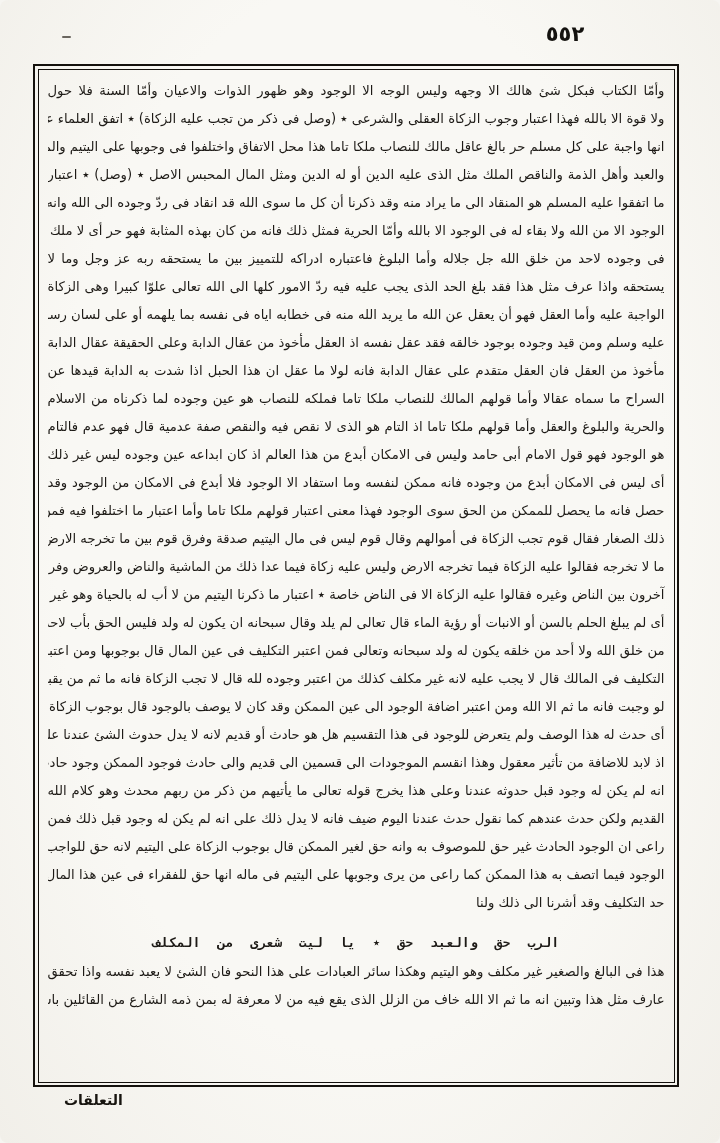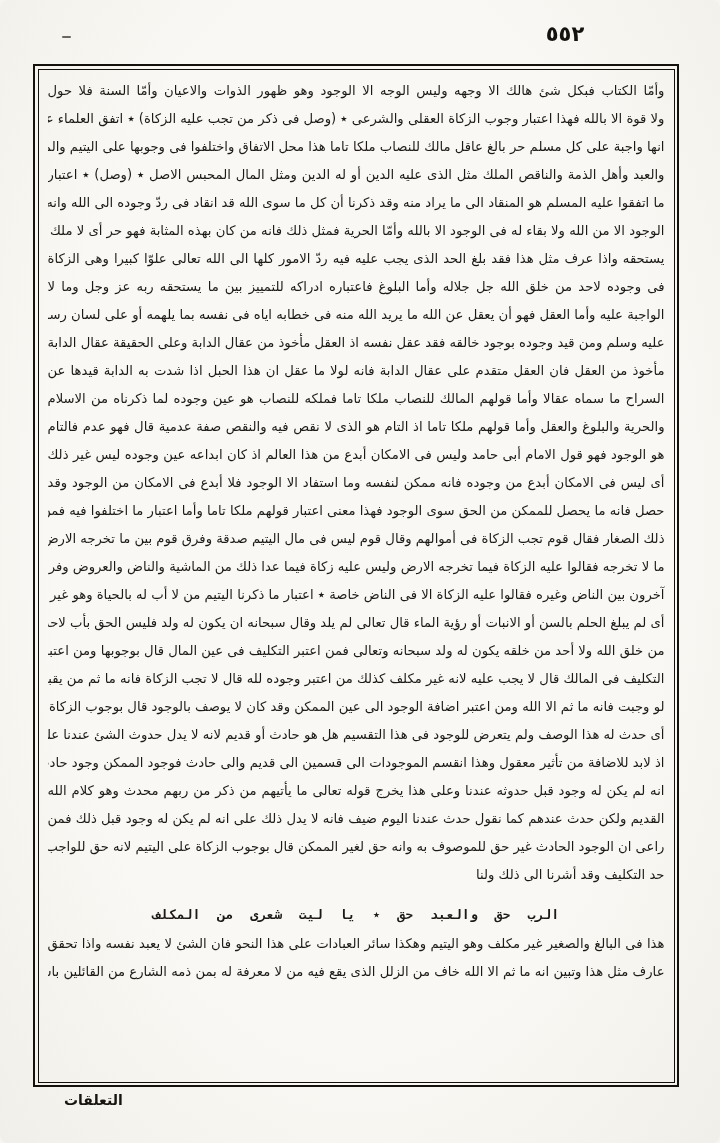--- a/index.html
+++ b/index.html
@@ -88,42 +88,43 @@
 
   <div class="frame-outer">
     <div class="frame-inner">
       <div class="text-block">
           <div class="row justify">وأمّا الكتاب فبكل شئ هالك الا وجهه وليس الوجه الا الوجود وهو ظهور الذوات والاعيان وأمّا السنة فلا حول</div>
           <div class="row justify">ولا قوة الا بالله فهذا اعتبار وجوب الزكاة العقلى والشرعى ٭ (وصل فى ذكر من تجب عليه الزكاة) ٭ اتفق العلماء على</div>
           <div class="row justify">انها واجبة على كل مسلم حر بالغ عاقل مالك للنصاب ملكا تاما هذا محل الاتفاق واختلفوا فى وجوبها على اليتيم والمجنون</div>
           <div class="row justify">والعبد وأهل الذمة والناقص الملك مثل الذى عليه الدين أو له الدين ومثل المال المحبس الاصل ٭ (وصل) ٭ اعتبار</div>
           <div class="row justify">ما اتفقوا عليه المسلم هو المنقاد الى ما يراد منه وقد ذكرنا أن كل ما سوى الله قد انقاد فى ردّ وجوده الى الله وانه ما استفاد</div>
           <div class="row justify">الوجود الا من الله ولا بقاء له فى الوجود الا بالله وأمّا الحرية فمثل ذلك فانه من كان بهذه المثابة فهو حر أى لا ملك عليه</div>
+          <div class="row justify">فى وجوده لاحد من خلق الله جل جلاله وأما البلوغ فاعتباره ادراكه للتمييز بين ما يستحقه ربه عز وجل وما لا</div>
           <div class="row justify">يستحقه واذا عرف مثل هذا فقد بلغ الحد الذى يجب عليه فيه ردّ الامور كلها الى الله تعالى علوّا كبيرا وهى الزكاة</div>
-          <div class="row justify">فى وجوده لاحد من خلق الله جل جلاله وأما البلوغ فاعتباره ادراكه للتمييز بين ما يستحقه ربه عز وجل وما لا</div>
           <div class="row justify">الواجبة عليه وأما العقل فهو أن يعقل عن الله ما يريد الله منه فى خطابه اياه فى نفسه بما يلهمه أو على لسان رسوله صلى الله</div>
           <div class="row justify">عليه وسلم ومن قيد وجوده بوجود خالقه فقد عقل نفسه اذ العقل مأخوذ من عقال الدابة وعلى الحقيقة عقال الدابة</div>
           <div class="row justify">مأخوذ من العقل فان العقل متقدم على عقال الدابة فانه لولا ما عقل ان هذا الحبل اذا شدت به الدابة قيدها عن</div>
           <div class="row justify">السراح ما سماه عقالا وأما قولهم المالك للنصاب ملكا تاما فملكه للنصاب هو عين وجوده لما ذكرناه من الاسلام</div>
           <div class="row justify">والحرية والبلوغ والعقل وأما قولهم ملكا تاما اذ التام هو الذى لا نقص فيه والنقص صفة عدمية قال فهو عدم فالتام</div>
           <div class="row justify">هو الوجود فهو قول الامام أبى حامد وليس فى الامكان أبدع من هذا العالم اذ كان ابداعه عين وجوده ليس غير ذلك</div>
           <div class="row justify">أى ليس فى الامكان أبدع من وجوده فانه ممكن لنفسه وما استفاد الا الوجود فلا أبدع فى الامكان من الوجود وقد</div>
           <div class="row justify">حصل فانه ما يحصل للممكن من الحق سوى الوجود فهذا معنى اعتبار قولهم ملكا تاما وأما اعتبار ما اختلفوا فيه فمن</div>
           <div class="row justify">ذلك الصغار فقال قوم تجب الزكاة فى أموالهم وقال قوم ليس فى مال اليتيم صدقة وفرق قوم بين ما تخرجه الارض وبين</div>
           <div class="row justify">ما لا تخرجه فقالوا عليه الزكاة فيما تخرجه الارض وليس عليه زكاة فيما عدا ذلك من الماشية والناض والعروض وفرق</div>
           <div class="row justify">آخرون بين الناض وغيره فقالوا عليه الزكاة الا فى الناض خاصة ٭ اعتبار ما ذكرنا اليتيم من لا أب له بالحياة وهو غير بالغ</div>
           <div class="row justify">أى لم يبلغ الحلم بالسن أو الانبات أو رؤية الماء قال تعالى لم يلد وقال سبحانه ان يكون له ولد فليس الحق بأب لاحد</div>
           <div class="row justify">من خلق الله ولا أحد من خلقه يكون له ولد سبحانه وتعالى فمن اعتبر التكليف فى عين المال قال بوجوبها ومن اعتبر</div>
           <div class="row justify">التكليف فى المالك قال لا يجب عليه لانه غير مكلف كذلك من اعتبر وجوده لله قال لا تجب الزكاة فانه ما ثم من يقبلها</div>
           <div class="row justify">لو وجبت فانه ما ثم الا الله ومن اعتبر اضافة الوجود الى عين الممكن وقد كان لا يوصف بالوجود قال بوجوب الزكاة ولابد</div>
           <div class="row justify">أى حدث له هذا الوصف ولم يتعرض للوجود فى هذا التقسيم هل هو حادث أو قديم لانه لا يدل حدوث الشئ عندنا على</div>
           <div class="row justify">اذ لابد للاضافة من تأثير معقول وهذا انقسم الموجودات الى قسمين الى قديم والى حادث فوجود الممكن وجود حادث</div>
           <div class="row justify">انه لم يكن له وجود قبل حدوثه عندنا وعلى هذا يخرج قوله تعالى ما يأتيهم من ذكر من ربهم محدث وهو كلام الله</div>
           <div class="row justify">القديم ولكن حدث عندهم كما نقول حدث عندنا اليوم ضيف فانه لا يدل ذلك على انه لم يكن له وجود قبل ذلك فمن</div>
           <div class="row justify">راعى ان الوجود الحادث غير حق للموصوف به وانه حق لغير الممكن قال بوجوب الزكاة على اليتيم لانه حق للواجب</div>
+          <div class="row justify">الوجود فيما اتصف به هذا الممكن كما راعى من يرى وجوبها على اليتيم فى ماله انها حق للفقراء فى عين هذا المال</div>
           <div class="row right">حد التكليف وقد أشرنا الى ذلك ولنا</div>
           <div class="row poetry">الرب حق والعبد حق ٭ يا ليت شعرى من المكلف</div>
           <div class="row justify">هذا فى البالغ والصغير غير مكلف وهو اليتيم وهكذا سائر العبادات على هذا النحو فان الشئ لا يعبد نفسه واذا تحقق</div>
           <div class="row justify">عارف مثل هذا وتبين انه ما ثم الا الله خاف من الزلل الذى يقع فيه من لا معرفة له بمن ذمه الشارع من القائلين باسقاط</div>
         </div>
     </div>
   </div>
 
   <div class="catchword">التعلقات</div>
 

